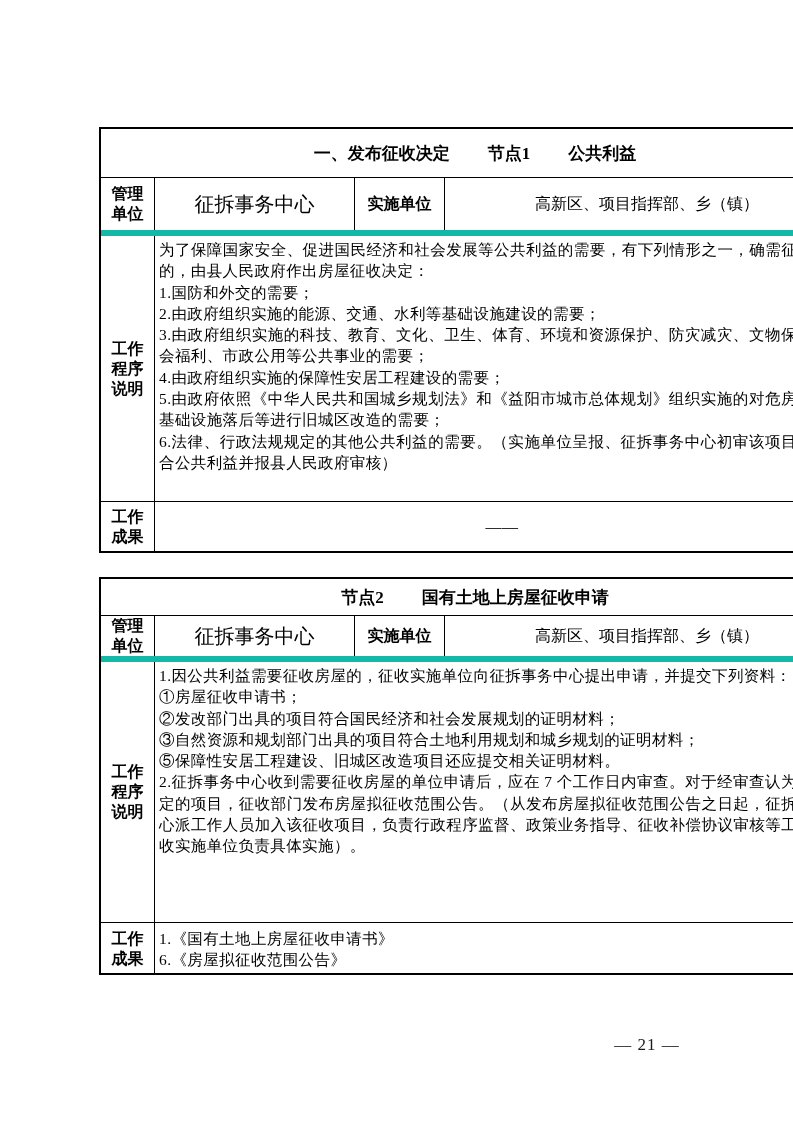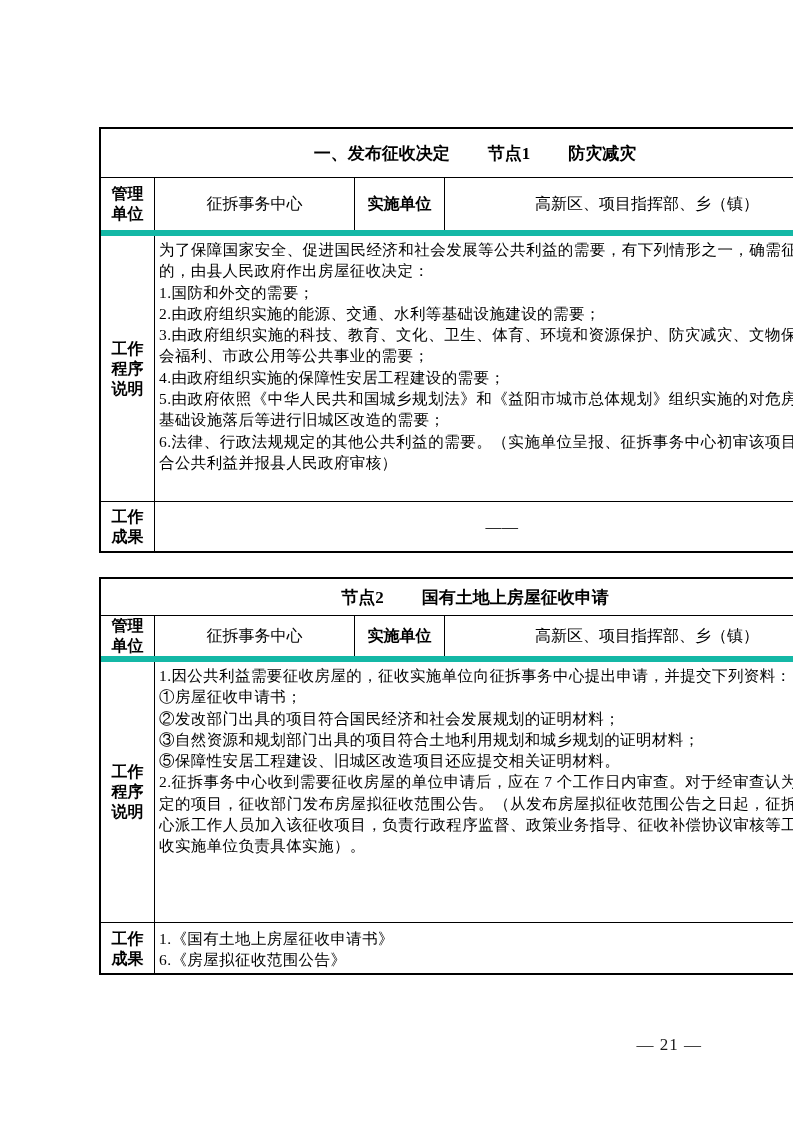--- a/index.html
+++ b/index.html
@@ -53,21 +53,21 @@
   }
   .label-cell {
     font-weight: bold;
     font-size: 16px;
     white-space: pre-line;
     line-height: 20px;
     border-right: 1px solid #000;
     flex: none;
   }
   .col-narrow { width: 54px; }
-  .manage-value { width: 200px; border-right: 1px solid #000; font-size: 16px; }
+  .manage-value { width: 200px; border-right: 1px solid #000; font-size: 20px; }
   .impl-label   { width: 90px;  border-right: 1px solid #000; }
   .impl-value   { flex: 1; font-size: 16px; }
 
   .body-row, .result-row {
     display: flex;
     box-sizing: border-box;
   }
   .body-row { border-bottom: 1px solid #000; }
   .table-1 .body-row { height: 266px; }
   .table-2 .body-row { height: 261px; }
@@ -94,36 +94,36 @@
     font-size: 16px;
     padding: 0;
   }
   .result-list { padding-top: 5px; }
 
   .page-number {
     position: absolute;
     top: 1035px;
     left: 592px;
     width: 110px;
-    text-align: right;
+    text-align: center;
     font-size: 17px;
     color: #1a1a1a;
     letter-spacing: 1px;
   }
 </style>
 </head>
 <body>
 
 <div class="page">
 
   <section class="doc-table table-1">
     <div class="title-row">
       <span>一、发布征收决定</span>
       <span>节点1</span>
-      <span>防灾减灾</span>
+      <span>公共利益</span>
     </div>
     <div class="header-row">
       <div class="cell label-cell col-narrow">管理
 单位</div>
       <div class="cell manage-value">征拆事务中心</div>
       <div class="cell label-cell impl-label">实施单位</div>
       <div class="cell impl-value">高新区、项目指挥部、乡（镇）</div>
     </div>
     <div class="body-row">
       <div class="cell label-cell col-narrow">工作

